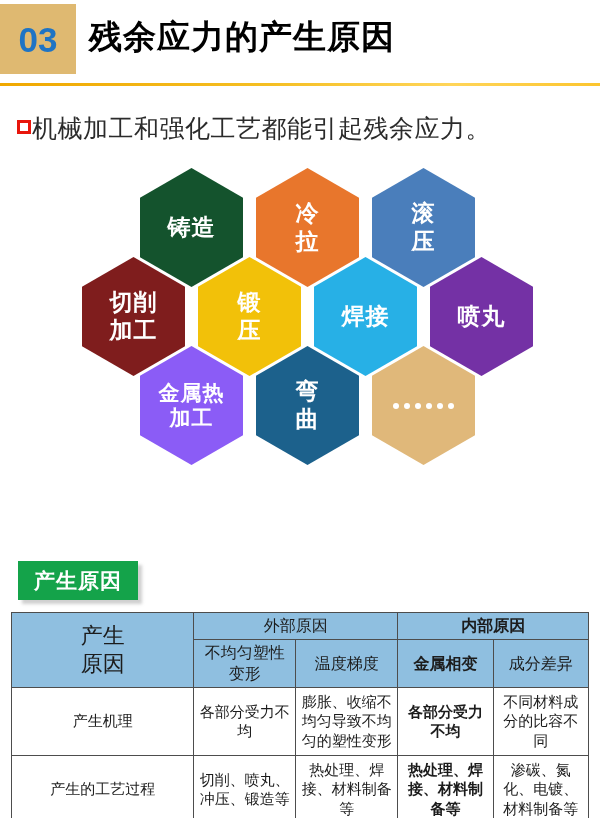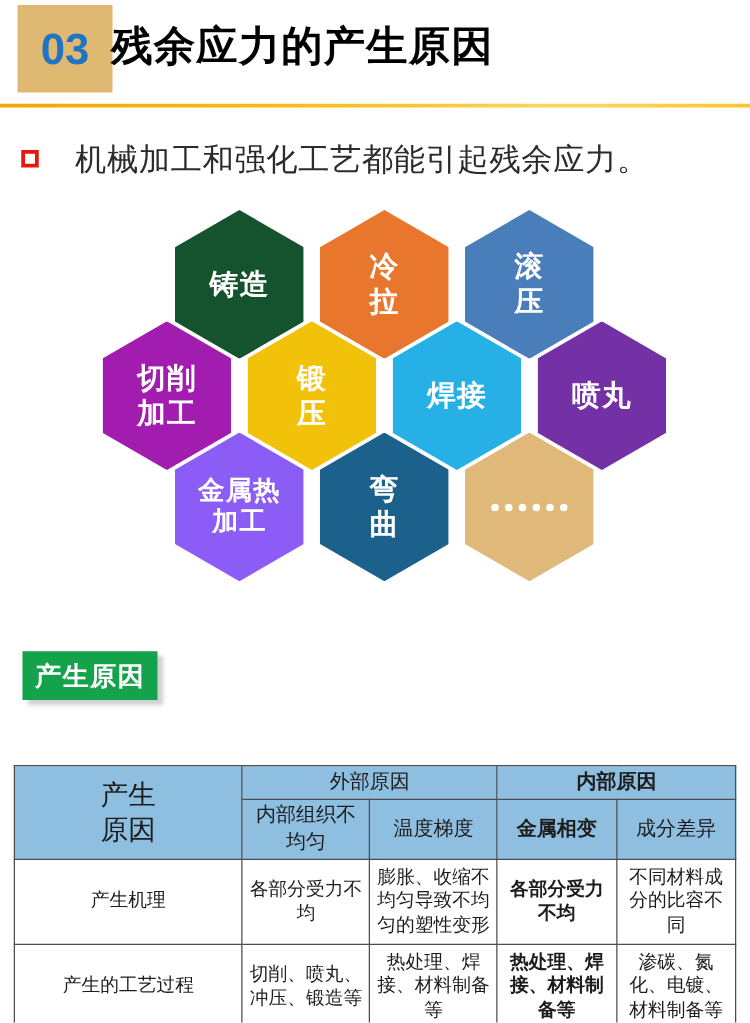--- a/index.html
+++ b/index.html
@@ -10,21 +10,21 @@
     overflow:hidden;
     position:relative;
     -webkit-font-smoothing:antialiased;
   }
 
   
   #header{position:absolute;left:0;top:0;width:600px;height:88px;}
   #section-badge{
     position:absolute;left:0;top:4px;width:76px;height:70px;
     background:#dfb971;
-    display:flex;align-items:center;justify-content:center;margin-left:14px;
+    display:flex;align-items:center;justify-content:center;
   }
   #section-number{
     color:#1f74c4;font-size:35px;font-weight:bold;
     letter-spacing:0px;line-height:1;
     font-family:"Liberation Sans","DejaVu Sans",sans-serif;
   }
   #header-title{
     position:absolute;left:89px;top:12px;
     font-size:33px;font-weight:bold;color:#000000;
     letter-spacing:1px;line-height:1.5;
@@ -35,21 +35,21 @@
     background:linear-gradient(90deg,#f0a800 0%,#f5bf23 45%,#ffd559 75%,#fcc52e 100%);
   }
 
   
   #bullet-row{position:absolute;left:0;top:110px;width:600px;height:42px;}
   #bullet-square{
     position:absolute;left:17px;top:10px;width:14px;height:14px;
     border:3px solid #e8160c;background:#ffffff;box-sizing:border-box;
   }
   #bullet-text{
-    position:absolute;left:60px;top:1px;
+    position:absolute;left:32px;top:1px;
     font-size:25px;color:#2b2b2b;letter-spacing:0.5px;
     white-space:nowrap;line-height:1.4;
   }
 
   
   #hex-cluster{position:absolute;left:0;top:160px;width:600px;height:370px;}
   .hex{
     position:absolute;
     width:103px;height:119px;
     clip-path:polygon(50% 0%,100% 25%,100% 75%,50% 100%,0% 75%,0% 25%);
@@ -58,22 +58,22 @@
     text-align:center;line-height:1.05;
     font-size:23px;letter-spacing:1px;
     box-sizing:border-box;
   }
   .hex.two-line{line-height:1.18;}
   .hex-dots{display:flex;gap:5px;align-items:center;}
   .hex-dots i{display:block;width:6px;height:6px;border-radius:50%;background:#ffffff;}
 
   
   #cause-badge{
-    position:absolute;left:18px;top:521px;
-    width:108px;height:39px;
+    position:absolute;left:18px;top:561px;
+    width:120px;height:39px;
     background:#14a34a;
     display:flex;align-items:center;justify-content:center;
     box-shadow:4px 4px 3px rgba(150,150,150,0.45);
   }
   #cause-badge-text{
     color:#ffffff;font-size:21px;font-weight:bold;letter-spacing:1px;
   }
 
   
   #cause-table{
@@ -143,21 +143,21 @@
     </span>
   </div>
 
   <div class="hex two-line" style="left:372px;top:8px;background:#4a7ebb;">
     <span>
       <span>滚</span><br>
       <span>压</span>
     </span>
   </div>
 
-  <div class="hex two-line" style="left:82px;top:97px;background:#a21caf;">
+  <div class="hex two-line" style="left:82px;top:97px;background:#7f1d1d;">
     <span>
       <span>切削</span><br>
       <span>加工</span>
     </span>
   </div>
 
   <div class="hex two-line" style="left:198px;top:97px;background:#f2c109;">
     <span>
       <span>锻</span><br>
       <span>压</span>
@@ -206,21 +206,21 @@
 <table id="cause-table">
   <tbody>
     <tr>
       <td class="head-big c1" rowspan="2">
         <span>产生</span><br><span>原因</span>
       </td>
       <td class="head c2" colspan="2">外部原因</td>
       <td class="head c4" colspan="2">内部原因</td>
     </tr>
     <tr>
-      <td class="head c2">内部组织不均匀</td>
+      <td class="head c2">不均匀塑性变形</td>
       <td class="head c3">温度梯度</td>
       <td class="head c4">金属相变</td>
       <td class="head c5">成分差异</td>
     </tr>
     <tr style="height:68px;">
       <td class="body-label c1">产生机理</td>
       <td class="body c2">各部分受力不均</td>
       <td class="body c3">膨胀、收缩不均匀导致不均匀的塑性变形</td>
       <td class="body c4">各部分受力不均</td>
       <td class="body c5">不同材料成分的比容不同</td>

